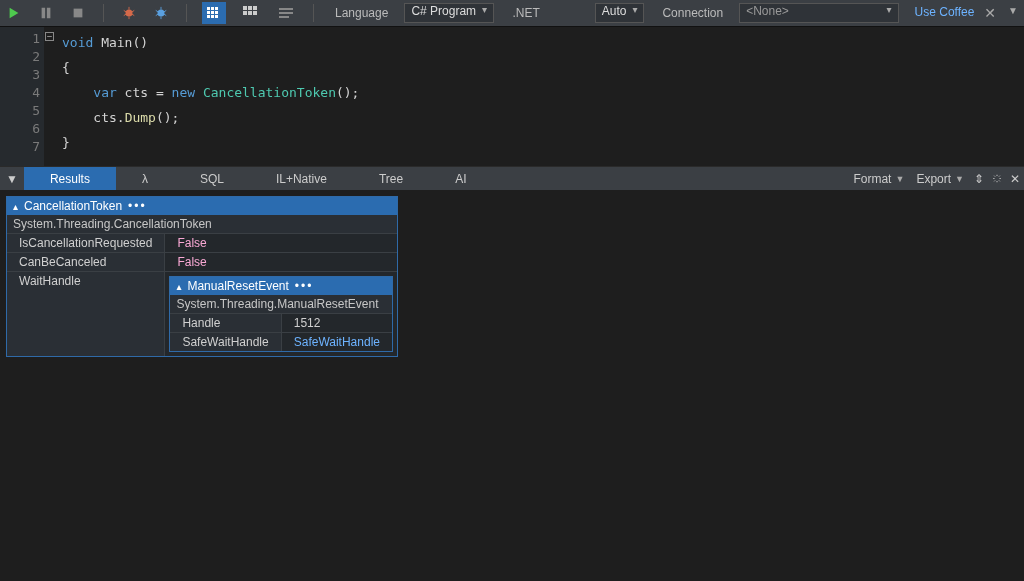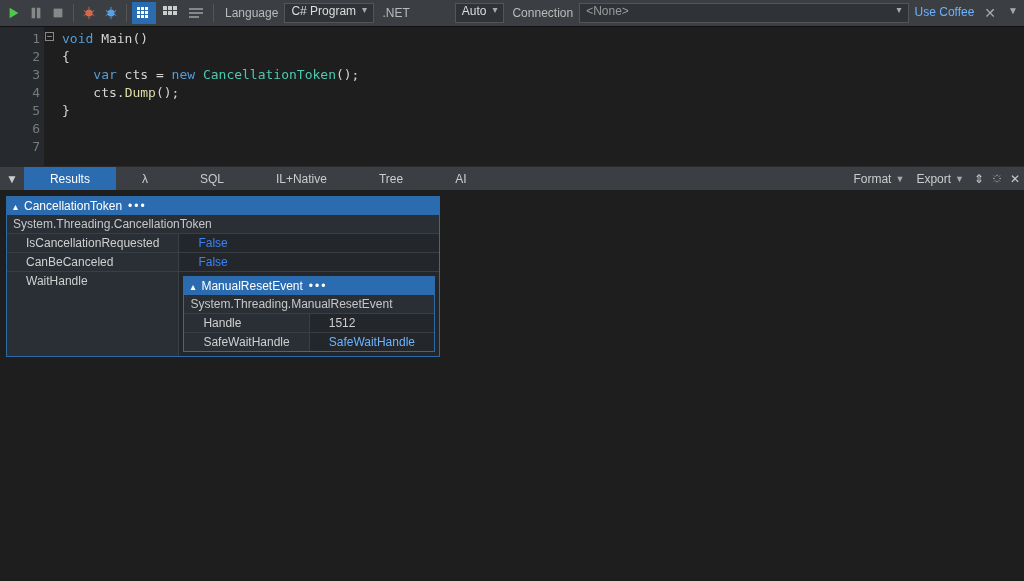--- a/index.html
+++ b/index.html
@@ -1,20 +1,20 @@
 <!DOCTYPE html>
 <html><head>
 <meta charset="utf-8">
 <style>
   * { margin: 0; padding: 0; box-sizing: border-box; }
   html, body { width: 1024px; height: 581px; background: #1e1e1e; font-family: "Segoe UI", Tahoma, sans-serif; font-size: 12px; color: #ccc; overflow: hidden; }
   .root { display: flex; flex-direction: column; width: 100%; height: 100%; }
 
   
-  .toolbar { display: flex; align-items: center; height: 26px; background: #3b3f44; padding: 0 4px; gap: 2px; flex: 0 0 auto; }
+  .toolbar { display: flex; align-items: center; height: 26px; background: #3b3f44; padding: 0 4px; gap: 12px; flex: 0 0 auto; }
   .tb-btn { width: 20px; height: 20px; display: flex; align-items: center; justify-content: center; color: #888; }
   .tb-btn.green { color: #4ec94e; }
   .tb-btn.red { color: #d4694a; }
   .tb-btn.blue { color: #5aa0e0; }
   .tb-btn svg { width: 14px; height: 14px; }
   .tb-sep { width: 1px; height: 18px; background: #555; margin: 0 3px; }
   .tb-iconbtn { width: 24px; height: 22px; display: flex; align-items: center; justify-content: center; color: #ddd; }
   .tb-iconbtn.active { background: #2b6cb0; }
   .tb-iconbtn.inactive { color: #888; }
   .tb-label { color: #bbb; margin-left: 6px; margin-right: 4px; }
@@ -27,21 +27,21 @@
   .tb-link { color: #6db3ff; font-size: 12px; }
   .tb-x { color: #aaa; font-size: 14px; padding: 0 4px; }
   .tb-tri { color: #aaa; font-size: 10px; padding: 0 2px; }
 
   
   .editor { flex: 0 0 140px; display: flex; background: #1e1e1e; font-family: Consolas, monospace; font-size: 13px; border-top: 1px solid #111; }
   .gutter { width: 44px; background: #262a2e; color: #7a7a7a; text-align: right; padding: 3px 4px 0 0; line-height: 18px; user-select: none; }
   .gutter .ln { height: 18px; }
   .fold-col { width: 12px; background: #1e1e1e; position: relative; }
   .fold-box { position: absolute; top: 5px; left: 1px; width: 9px; height: 9px; border: 1px solid #888; color: #aaa; font-size: 9px; line-height: 7px; text-align: center; }
-  .code { padding: 3px 8px 0 6px; line-height: 18px; white-space: pre; color: #ccc; }
+  .code { padding: 3px 8px 0 6px; line-height: 25px; white-space: pre; color: #ccc; }
   .kw { color: #569cd6; }
   .typ { color: #4ec9b0; }
   .mth { color: #dcdcaa; }
   .pln { color: #d4d4d4; }
   .punc { color: #d4d4d4; }
 
   
   .res-strip { height: 24px; background: #3b3f44; display: flex; align-items: center; font-size: 12px; border-top: 1px solid #2a2a2a; flex: 0 0 auto;}
   .res-strip .tri { color: #ccc; padding: 0 6px; }
   .res-tab { height: 24px; display: flex; align-items: center; padding: 0 26px; color: #ccc; }
@@ -54,26 +54,26 @@
   
   .res-pane { flex: 1; background: #1e1e1e; padding: 6px; overflow: auto; }
 
   
   .dump { border: 1px solid #2f6aa8; display: inline-block; vertical-align: top; font-size: 12px; }
   .dump-header { background: #2b6cb0; color: #fff; display: flex; align-items: center; padding: 2px 6px; gap: 6px; font-size: 12px; }
   .dump-header .arrow { font-size: 10px; }
   .dump-header .dots { letter-spacing: 2px; }
   .dump-sub { background: #2a2f35; color: #c7c7c7; padding: 2px 6px; border-bottom: 1px solid #3a3f44; }
   .dump-table { border-collapse: collapse; }
-  .dump-table td { padding: 2px 19px; font-size: 12px; vertical-align: top; }
+  .dump-table td { padding: 2px 12px; font-size: 12px; vertical-align: top; }
   .dump-table tr { border-bottom: 1px solid #3a3f44; }
   .dump-table tr:last-child { border-bottom: none; }
   .cell-key { background: #2a2f35; color: #d0d0d0; min-width: 110px; border-right: 1px solid #3a3f44; }
   .cell-val { background: #23272b; color: #cfcfcf; min-width: 60px; }
-  .cell-val.dim { color: #3b82f6; }
+  .cell-val.dim { color: #f9a8d4; }
   .cell-val.nested { padding: 4px; background: #23272b; }
   .link { color: #6db3ff; }
   .nested .dump { border-color: #2f6aa8; }
 </style>
 </head>
 <body>
 
 <div class="root">
 
   <div class="toolbar">

